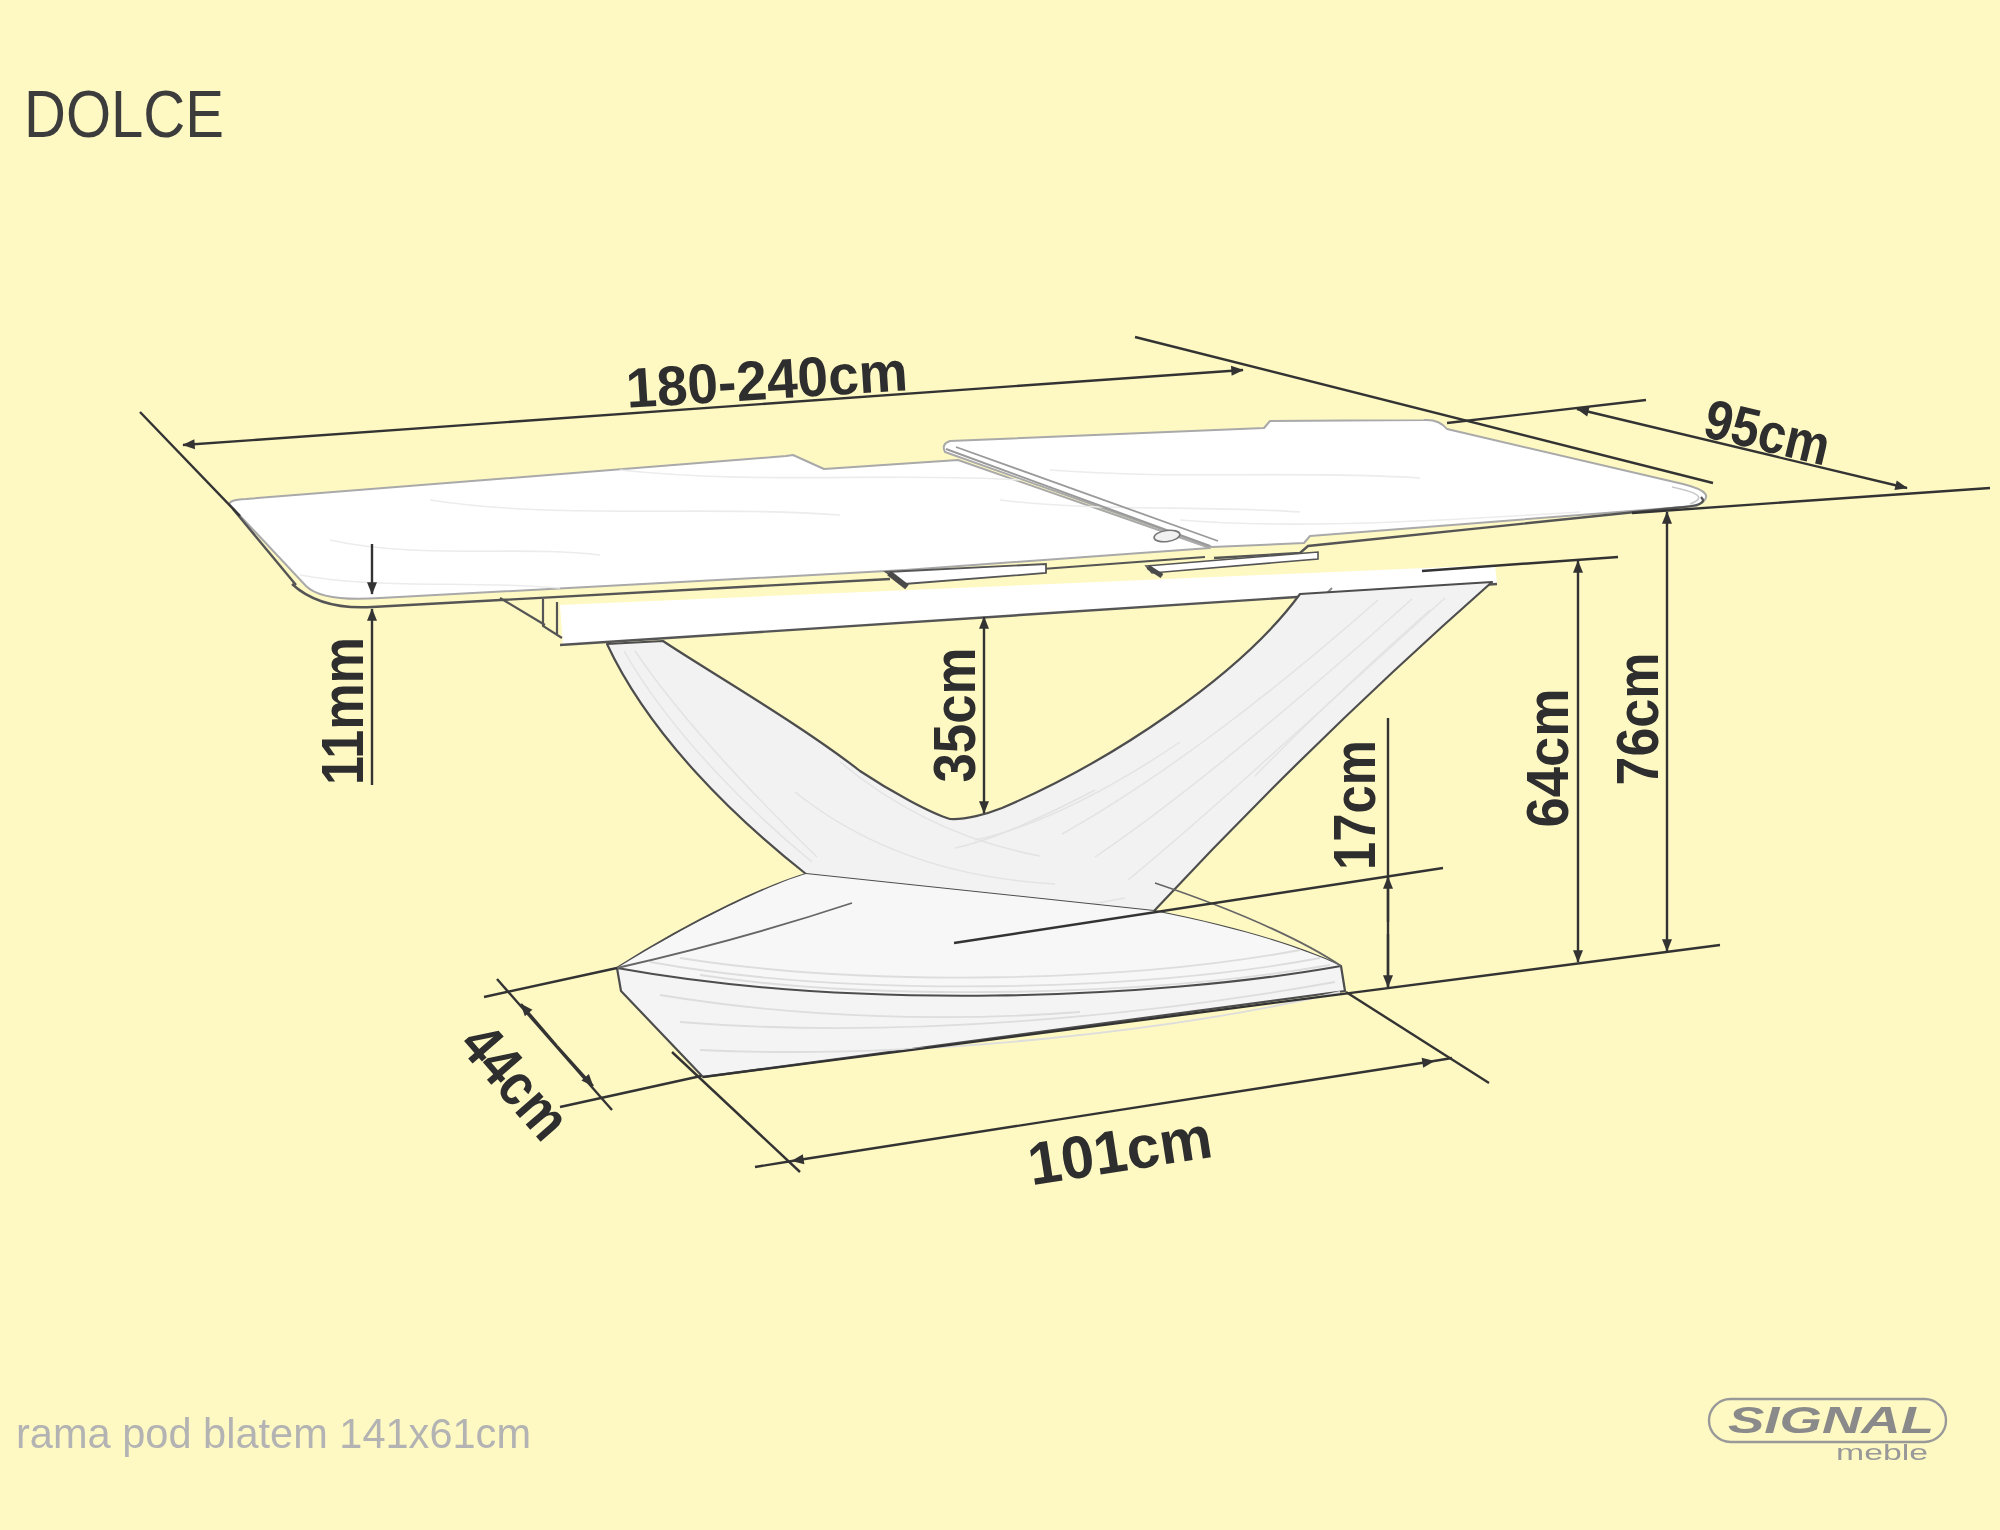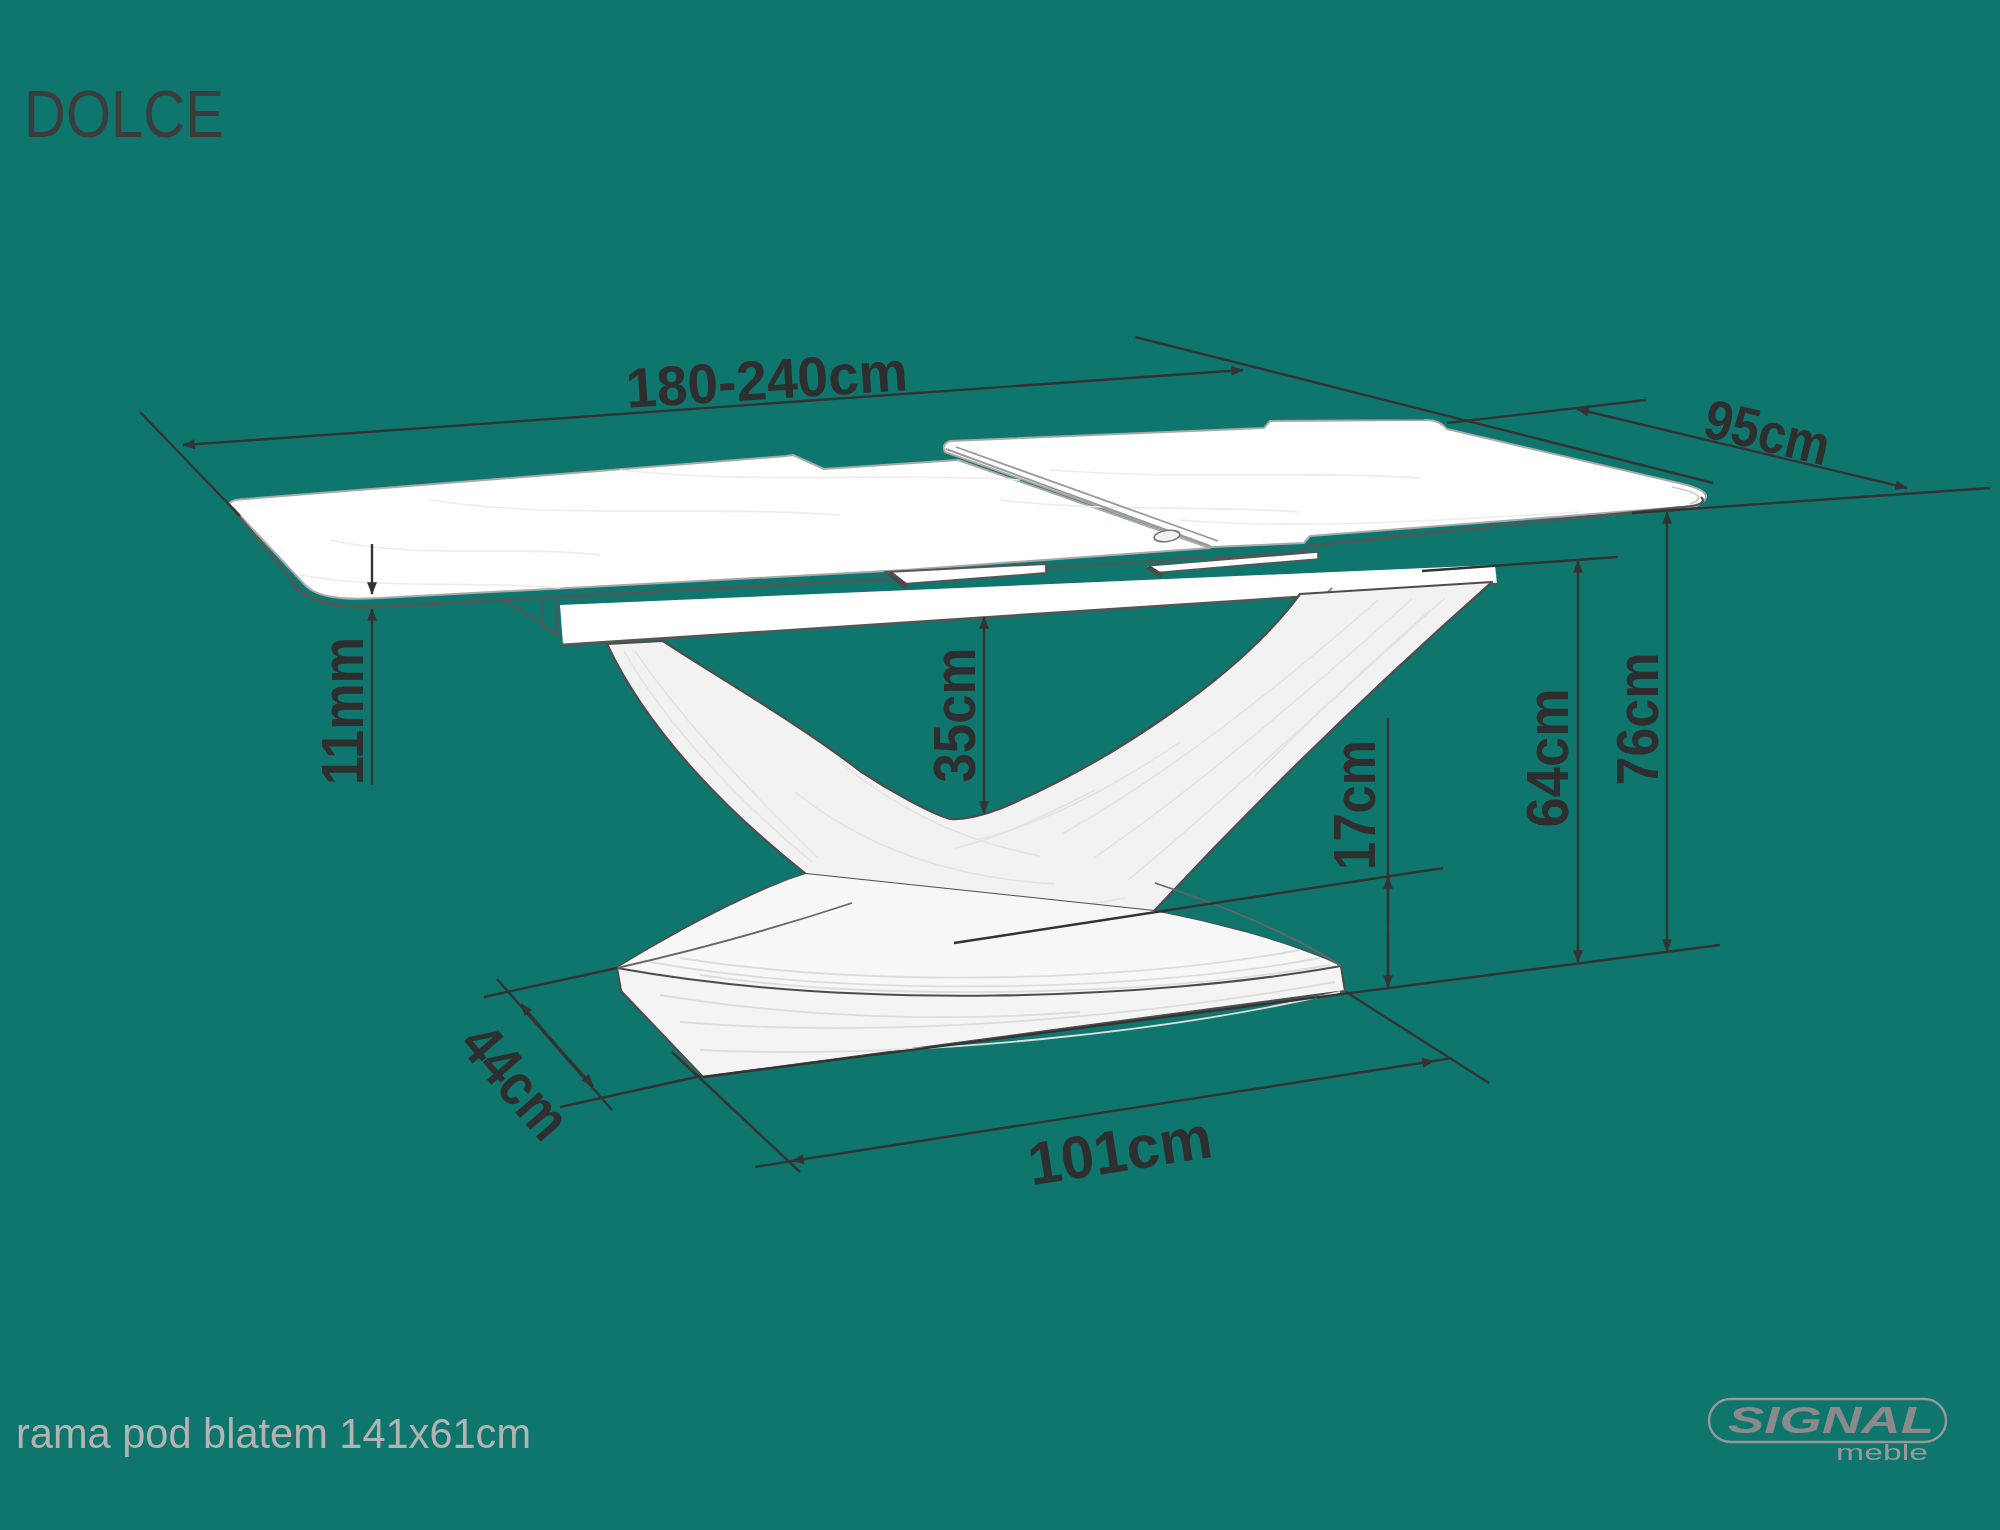--- a/index.html
+++ b/index.html
@@ -1,16 +1,16 @@
 <!DOCTYPE html>
 <html><head>
 <meta charset="utf-8">
 <style>
   html,body{margin:0;padding:0;background:#ffffff;}
-  .page{position:relative;width:2000px;height:1530px;background:#0f766e;overflow:hidden;
+  .page{position:relative;width:2000px;height:1530px;background:#fef9c3;overflow:hidden;
         font-family:"Liberation Sans", sans-serif;}
   svg{position:absolute;left:0;top:0;}
   text{font-family:"Liberation Sans", sans-serif;}
 </style>
 </head>
 <body>
 <div class="page">
 <svg width="2000" height="1530" viewBox="0 0 2000 1530">
 <defs>
   <marker id="ah" viewBox="0 0 10 10" refX="9.4" refY="5" markerWidth="11" markerHeight="5.2" orient="auto-start-reverse">

